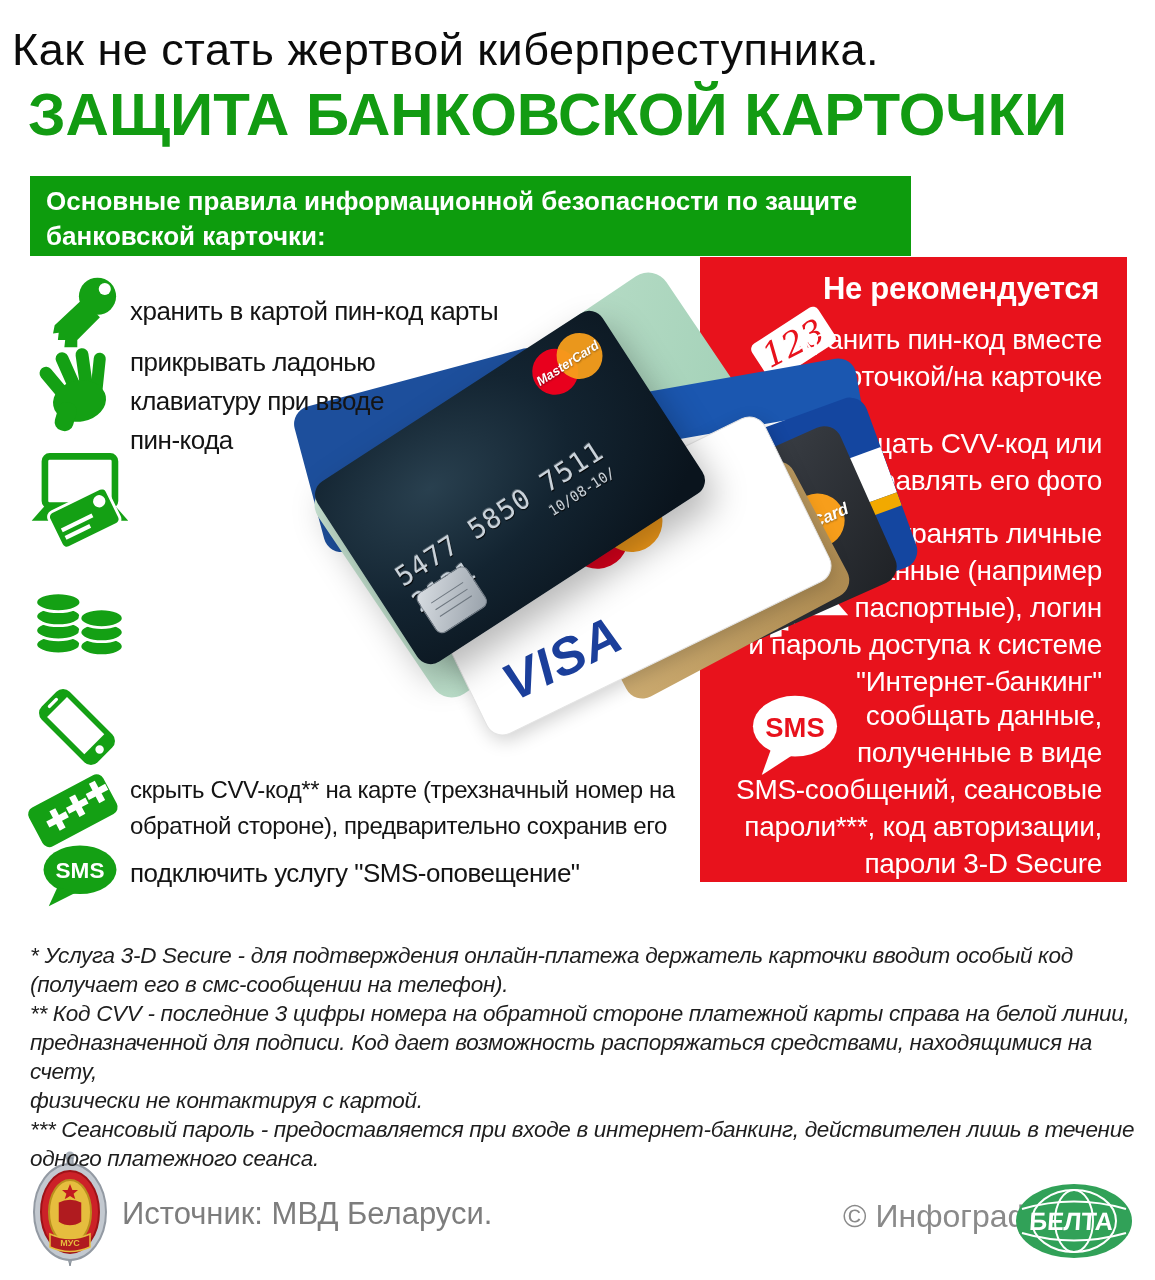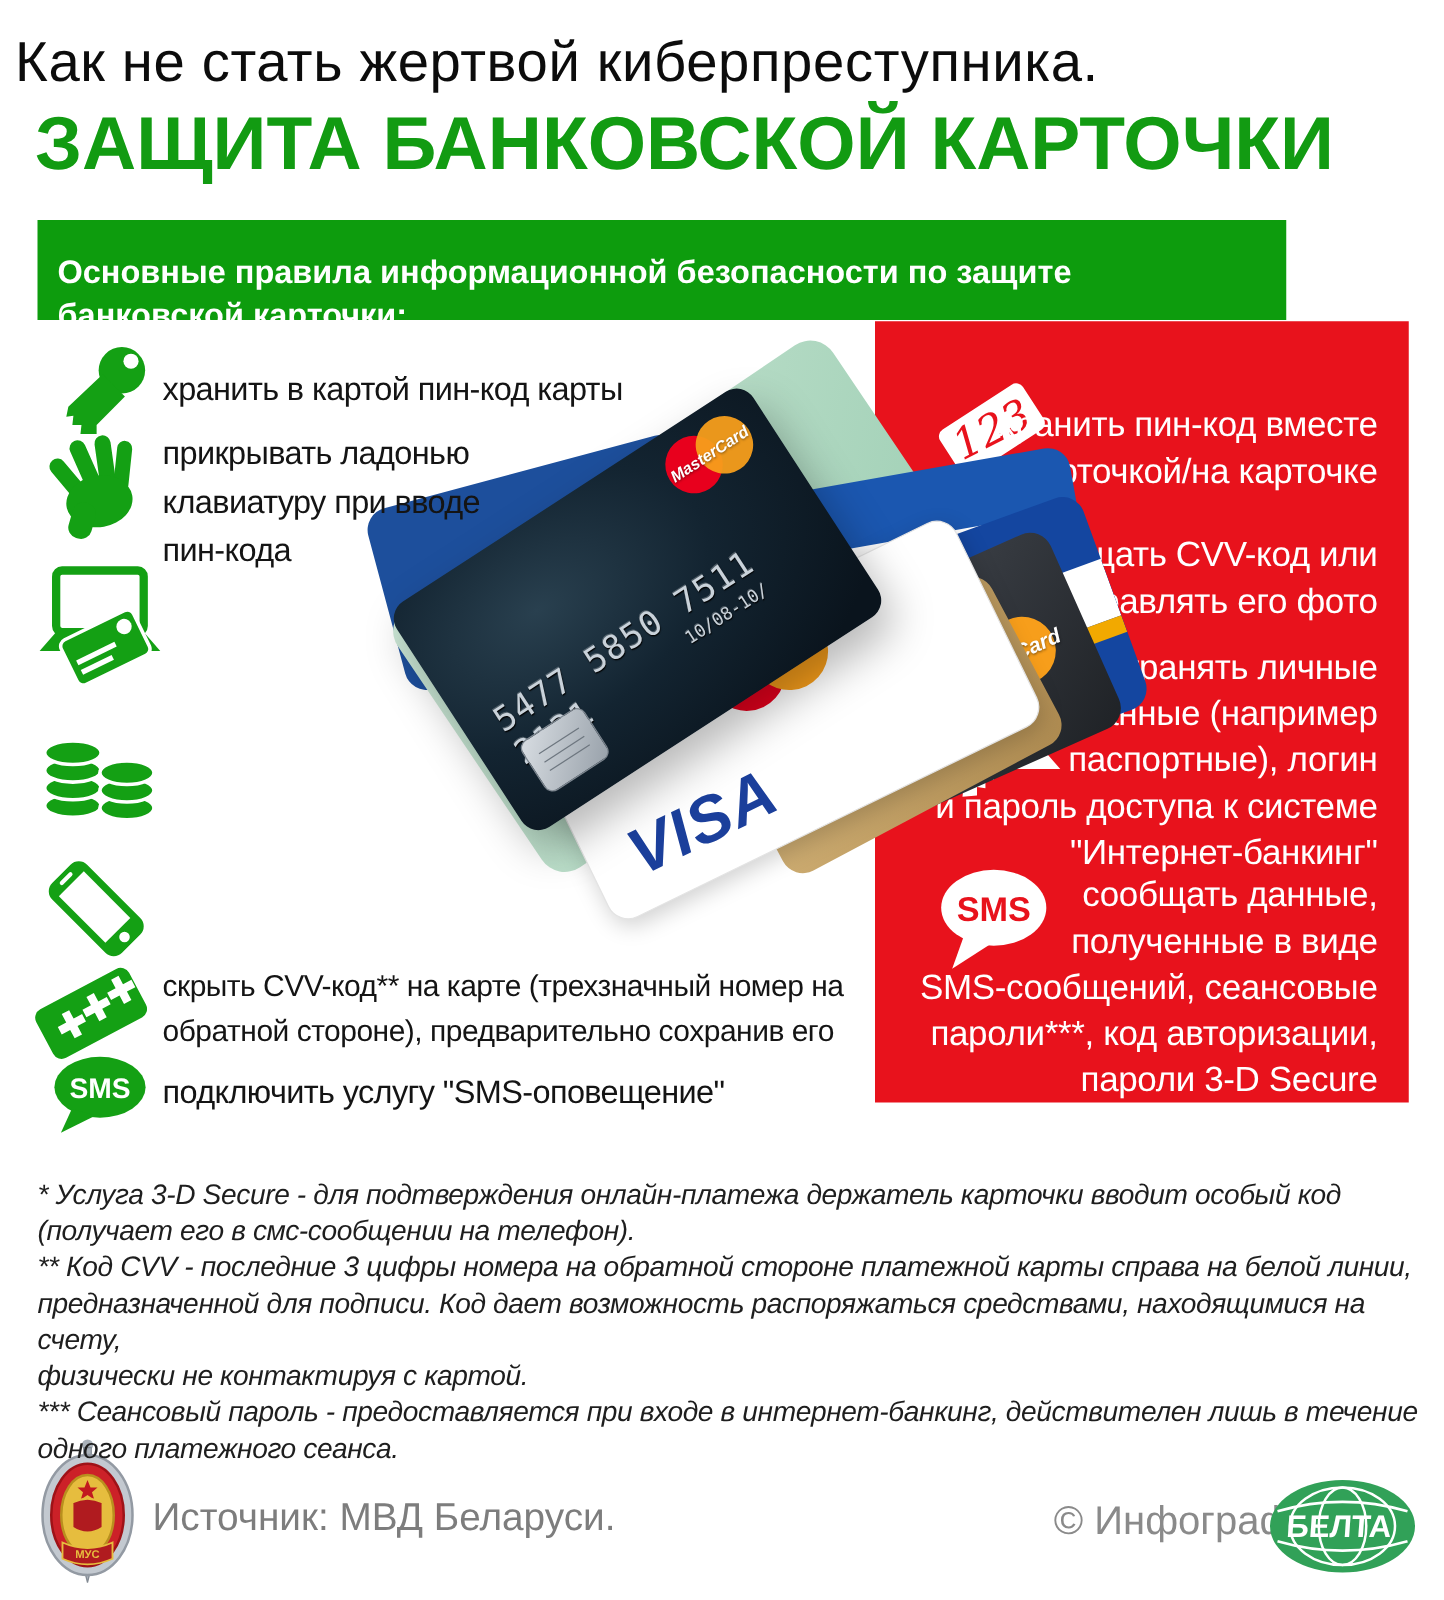--- a/index.html
+++ b/index.html
@@ -2,22 +2,22 @@
 <html><head>
 <meta charset="utf-8">
 <style>
   html,body{margin:0;padding:0;background:#fff;}
   .canvas{position:relative;width:1155px;height:1280px;background:#fff;overflow:hidden;
           font-family:"Liberation Sans",sans-serif;}
   .abs{position:absolute;}
   
   .title1{left:12px;top:24px;font-size:45px;color:#0c0c0c;letter-spacing:.5px;font-weight:normal;}
   .title2{left:28px;top:80px;font-size:60px;font-weight:bold;color:#129b12;letter-spacing:0;}
-  .banner{left:30px;top:176px;width:999px;height:80px;background:#0d9c0d;box-sizing:border-box;
-          padding:24px 0 0 16px;color:#fff;font-size:26px;font-weight:bold;line-height:1.35;white-space:pre-line;}
+  .banner{left:30px;top:176px;width:881px;height:80px;background:#0d9c0d;box-sizing:border-box;
+          padding:8px 0 0 16px;color:#fff;font-size:26px;font-weight:bold;line-height:1.35;white-space:pre-line;}
   
   .licon{color:#14a014;z-index:4;}
   .ltext{left:130px;font-size:26px;line-height:39px;letter-spacing:-.5px;color:#141414;
          white-space:pre-line;z-index:4;}
   .ltight{font-size:24px;line-height:36px;letter-spacing:-.4px;}
   
   .red-panel{left:700px;top:257px;width:427px;height:625px;background:#e8121c;z-index:1;}
   .rp-title{position:absolute;right:28px;top:14px;color:#fff;font-size:31px;font-weight:bold;letter-spacing:-.3px;}
   .rtext{position:absolute;right:25px;text-align:right;color:#fff;font-size:28px;line-height:37px;
          letter-spacing:-.3px;white-space:pre-line;}
@@ -49,20 +49,21 @@
 <body>
 
 <div class="canvas">
 
   <div class="abs title1">Как не стать жертвой киберпреступника.</div>
   <div class="abs title2">ЗАЩИТА БАНКОВСКОЙ КАРТОЧКИ</div>
   <div class="abs banner">Основные правила информационной безопасности по защите
 банковской карточки:</div>
 
   <div class="abs red-panel">
+    <div class="rp-title">Не рекомендуется</div>
 
     <svg class="ricon" style="left:46px;top:46px" width="94" height="80" viewBox="0 0 100 84">
       <g transform="rotate(-33 50 42)">
         <rect x="8" y="20" width="84" height="46" rx="7" fill="#fff"></rect>
         <text x="50" y="55" font-size="36" font-family="DejaVu Serif, serif" font-style="italic" fill="#e8121c" text-anchor="middle" transform="rotate(6 50 42)">123</text>
       </g>
     </svg>
     <div class="rtext" style="top:64px">хранить пин-код вместе
 с карточкой/на карточке</div>
 

